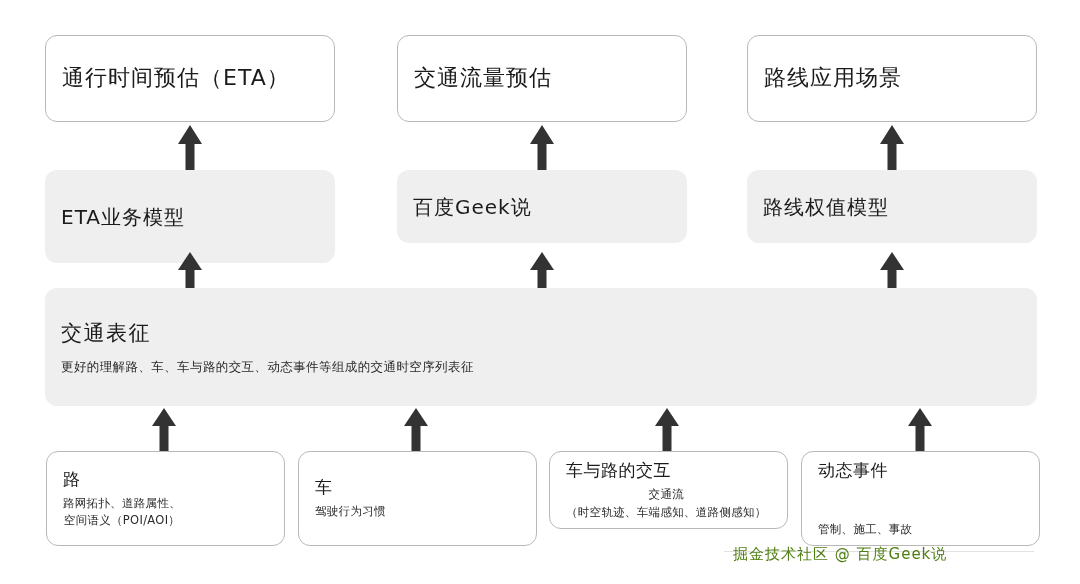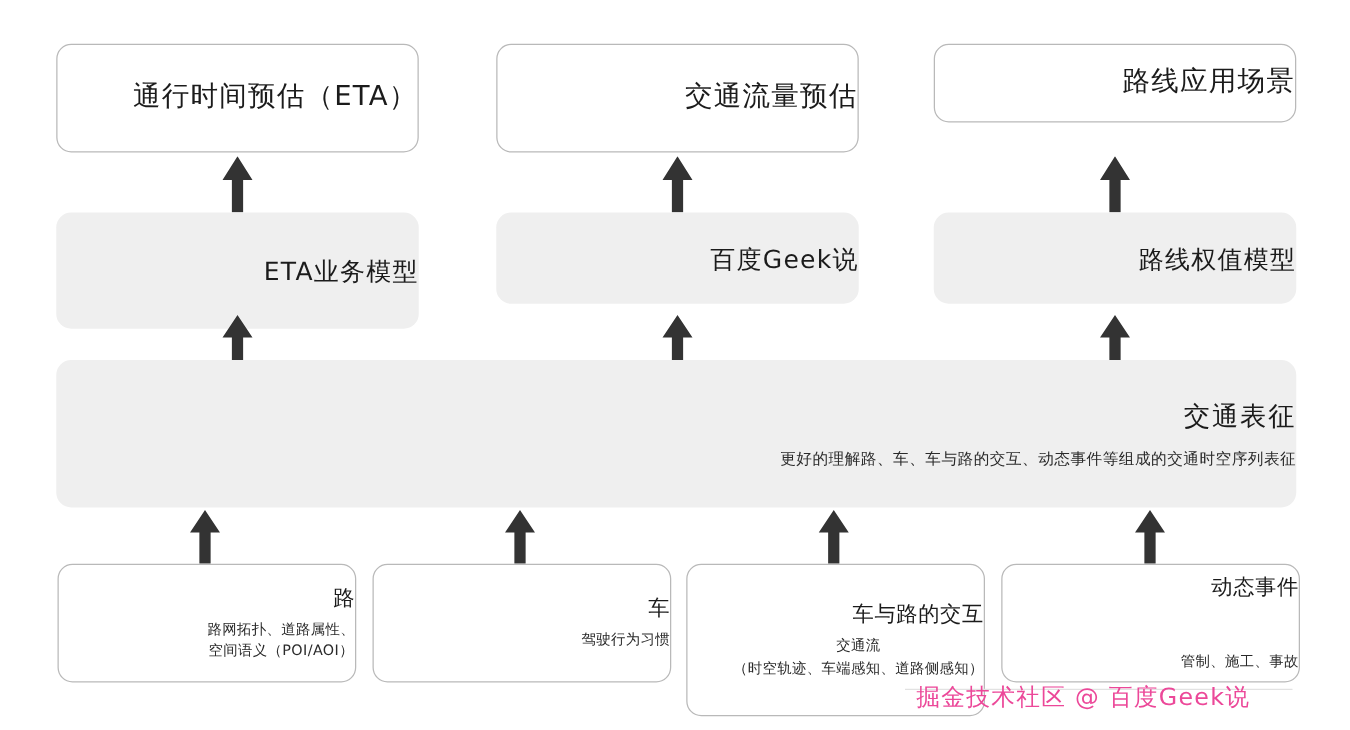--- a/index.html
+++ b/index.html
@@ -11,21 +11,21 @@
     position:relative;
   }
   #stage{position:relative;width:1080px;height:584px;}
 
   
   .node{
     position:absolute;
     box-sizing:border-box;
     display:flex;
     flex-direction:column;
-    align-items:flex-end;
+    align-items:flex-start;
     justify-content:center;
     text-align:center;
     padding-left:16px;
   }
   .outline{
     background:#ffffff;
     border:1px solid #b9b9b9;
     border-radius:12px;
   }
   .filled{
@@ -78,22 +78,22 @@
   
   .arrow{
     position:absolute;
     width:26px;
   }
   .arrow svg{display:block;}
 
   
   .watermark{
     position:absolute;
-    font-size:19px;
-    color:#ec4899;
+    font-size:15px;
+    color:#4d7c0f;
     letter-spacing:1px;
     white-space:nowrap;
     user-select:none;
   }
   .wm-rule{
     position:absolute;
     height:1px;
     background:#e2e2e2;
   }
 </style>
@@ -103,21 +103,21 @@
 <div id="stage">
 
   <div class="node outline" style="left:45px;top:35px;width:290px;height:87px;">
     <span class="title-lg">通行时间预估（ETA）</span>
   </div>
 
   <div class="node outline" style="left:397px;top:35px;width:290px;height:87px;">
     <span class="title-lg">交通流量预估</span>
   </div>
 
-  <div class="node outline" style="left:747px;top:35px;width:290px;height:63px;">
+  <div class="node outline" style="left:747px;top:35px;width:290px;height:87px;">
     <span class="title-lg">路线应用场景</span>
   </div>
 
   <div class="arrow" style="left:177px;top:125px;">
     <svg width="26" height="45" viewBox="0 0 26 45" xmlns="http://www.w3.org/2000/svg">
       <path d="M13 0 L25 19 L17.5 19 L17.5 45 L8.5 45 L8.5 19 L1 19 Z" fill="#333333"></path>
     </svg>
   </div>
   <div class="arrow" style="left:529px;top:125px;">
     <svg width="26" height="45" viewBox="0 0 26 45" xmlns="http://www.w3.org/2000/svg">
@@ -188,21 +188,21 @@
     <span class="title-sm">路</span>
     <span class="sub">路网拓扑、道路属性、
 空间语义（POI/AOI）</span>
   </div>
 
   <div class="node outline" style="left:298px;top:451px;width:239px;height:95px;">
     <span class="title-sm">车</span>
     <span class="sub">驾驶行为习惯</span>
   </div>
 
-  <div class="node outline" style="left:549px;top:451px;width:239px;height:122px;">
+  <div class="node outline" style="left:549px;top:451px;width:239px;height:78px;">
     <span class="title-sm">车与路的交互</span>
     <span class="sub">交通流
 （时空轨迹、车端感知、道路侧感知）</span>
   </div>
 
   <div class="node outline" style="left:801px;top:451px;width:239px;height:95px;gap:35px;">
     <span class="title-sm">动态事件</span>
     <span class="sub">管制、施工、事故</span>
   </div>
 

